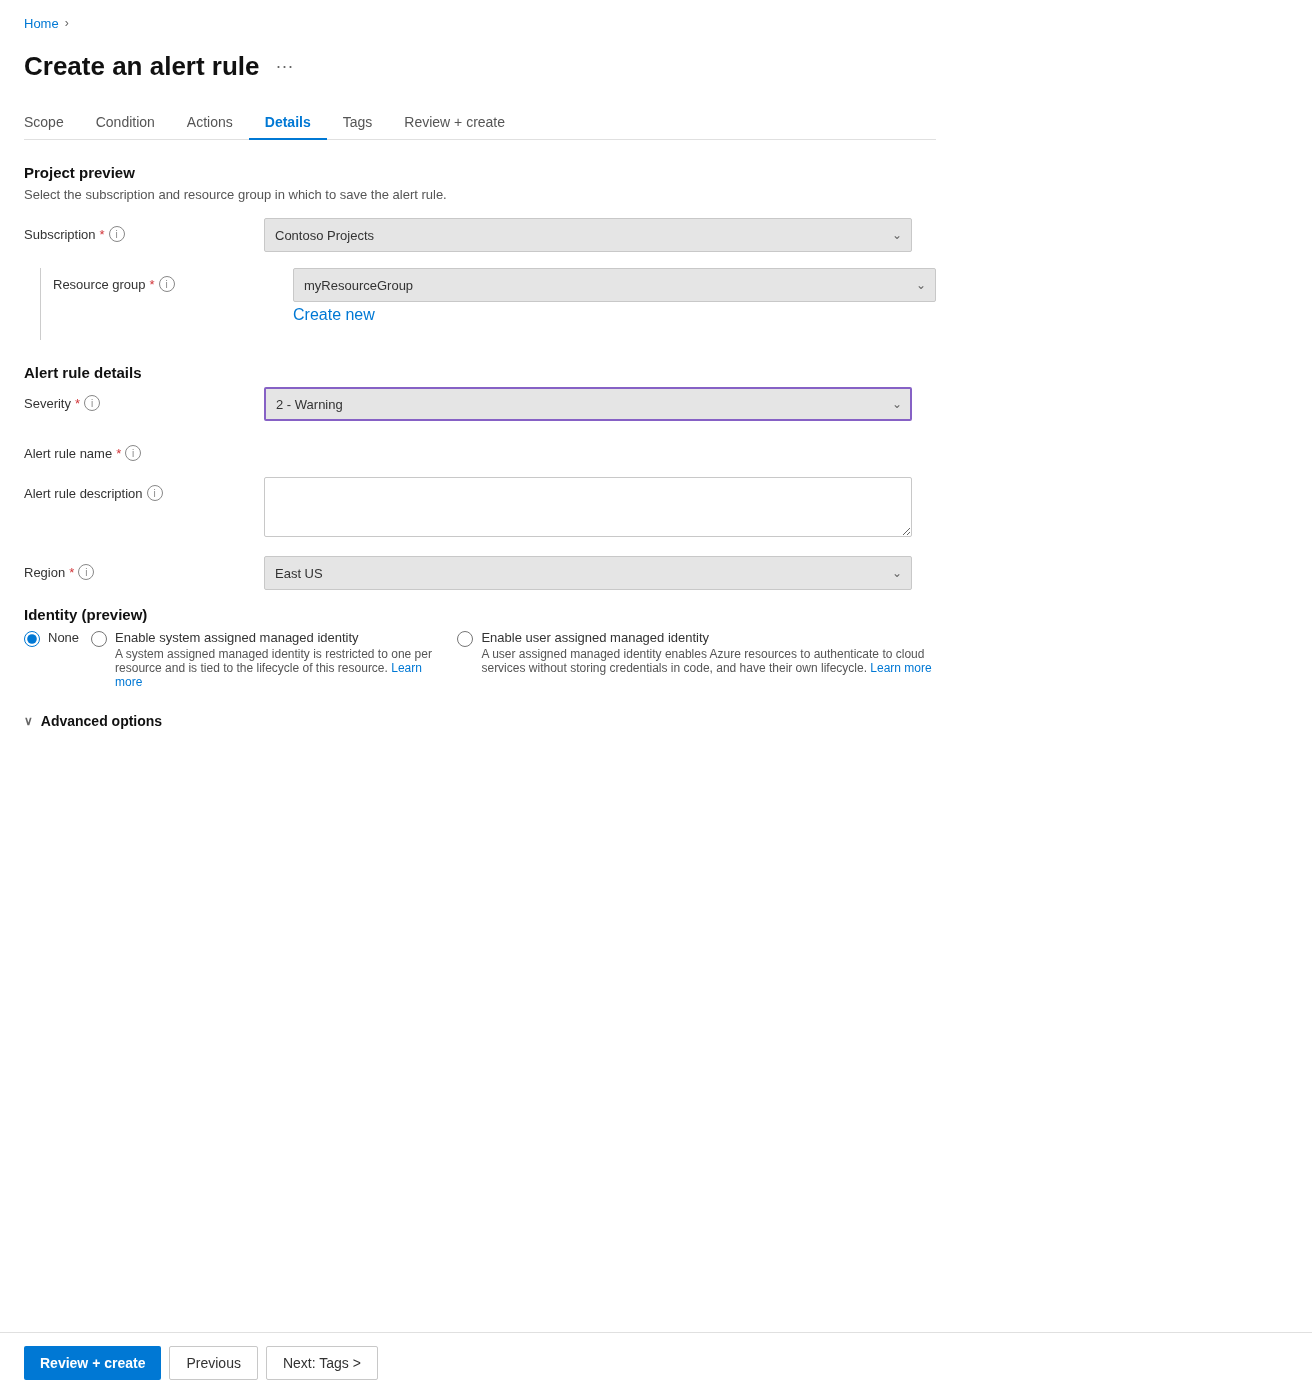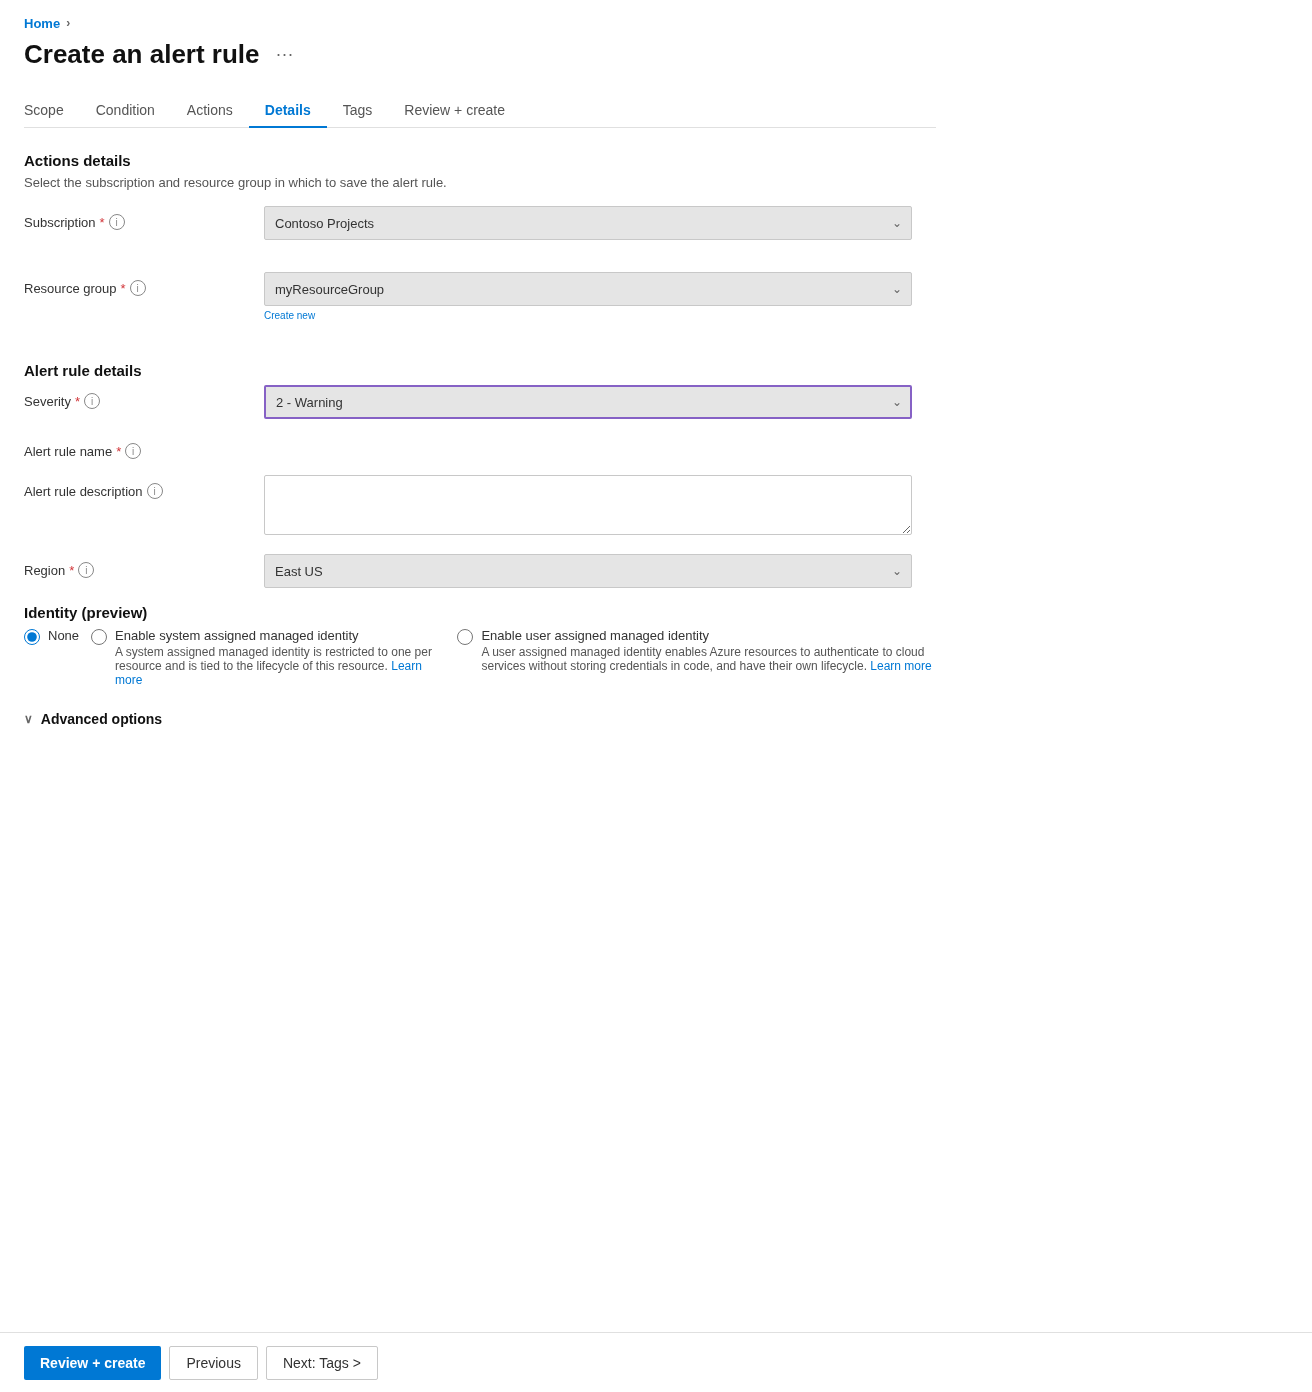--- a/index.html
+++ b/index.html
@@ -14,23 +14,22 @@
     }
     .page-wrapper {
       flex: 1;
       padding: 16px 24px 80px 24px;
       max-width: 960px;
     }
     .breadcrumb {
       display: flex;
       align-items: flex-start;
       gap: 6px;
-      margin-bottom: 8px;
-      font-size: 13px;
-      font-weight: bold;
+      margin-bottom: 20px;
+      font-size: 13px;
     }
     .breadcrumb-home {
       color: #0078d4;
       cursor: pointer;
       text-decoration: none;
     }
     .breadcrumb-sep {
       color: #666;
       font-size: 12px;
     }
@@ -181,21 +180,21 @@
       border: 1px solid #c8c8c8;
       border-radius: 2px;
       padding: 8px 10px;
       font-size: 13px;
       color: #333;
       background: #fff;
       resize: vertical;
     }
     .create-new-link {
       color: #0078d4;
-      font-size: 10px;
+      font-size: 16px;
       cursor: pointer;
       text-decoration: none;
       display: inline-block;
       margin-top: 4px;
     }
     .alert-rule-section {
       margin-top: 24px;
       margin-bottom: 16px;
     }
     .identity-section {
@@ -292,23 +291,22 @@
       padding: 0 30px 0 10px;
       font-size: 13px;
       color: #333;
       background: #fff;
       appearance: none;
       -webkit-appearance: none;
       cursor: pointer;
     }
     .indent-wrap {
       display: flex;
-      gap: 16px;
+      gap: 0;
       margin-bottom: 16px;
-      flex-direction: column;
     }
     .indent-bar {
       width: 1px;
       background: #ccc;
       margin-left: 16px;
       margin-right: 12px;
     }
   </style>
 </head>
 <body>
@@ -328,21 +326,21 @@
   <div class="tabs">
     <div class="tab">Scope</div>
     <div class="tab">Condition</div>
     <div class="tab">Actions</div>
     <div class="tab active">Details</div>
     <div class="tab">Tags</div>
     <div class="tab">Review + create</div>
   </div>
 
   <div>
-    <div class="section-title">Actions details</div>
+    <div class="section-title">Project preview</div>
     <div class="section-subtitle">Select the subscription and resource group in which to save the alert rule.</div>
 
     <div class="form-row">
       <div class="form-label">
         <span>Subscription</span>
         <span class="required">*</span>
         <span class="info-icon">i</span>
       </div>
       <div class="form-control-wrap">
         <div class="select-wrapper">

